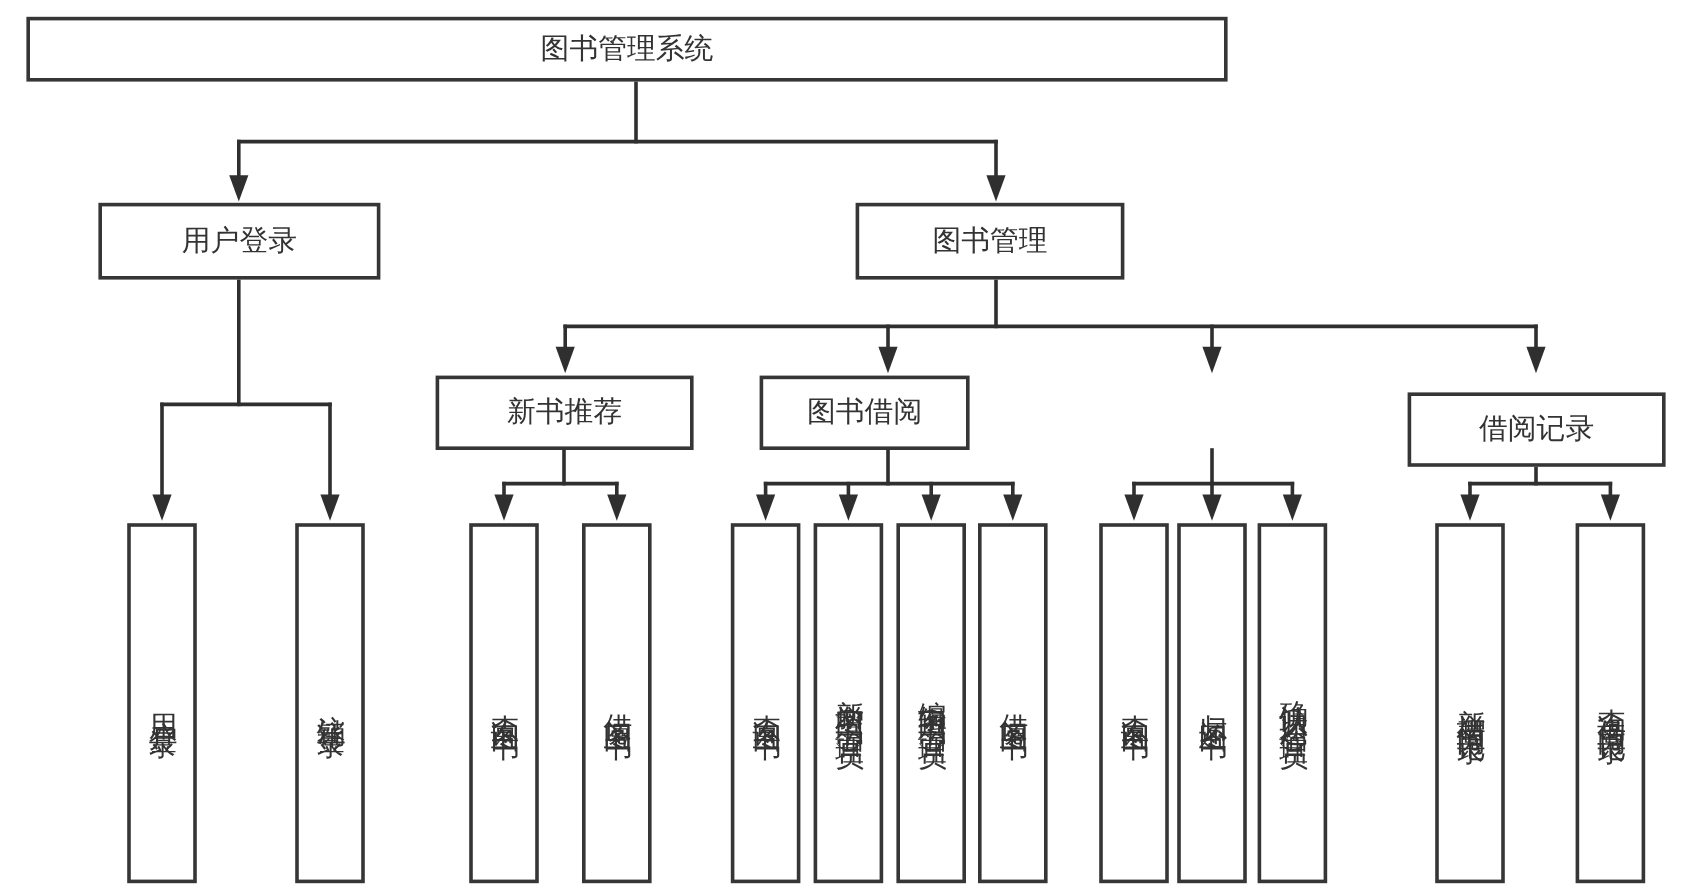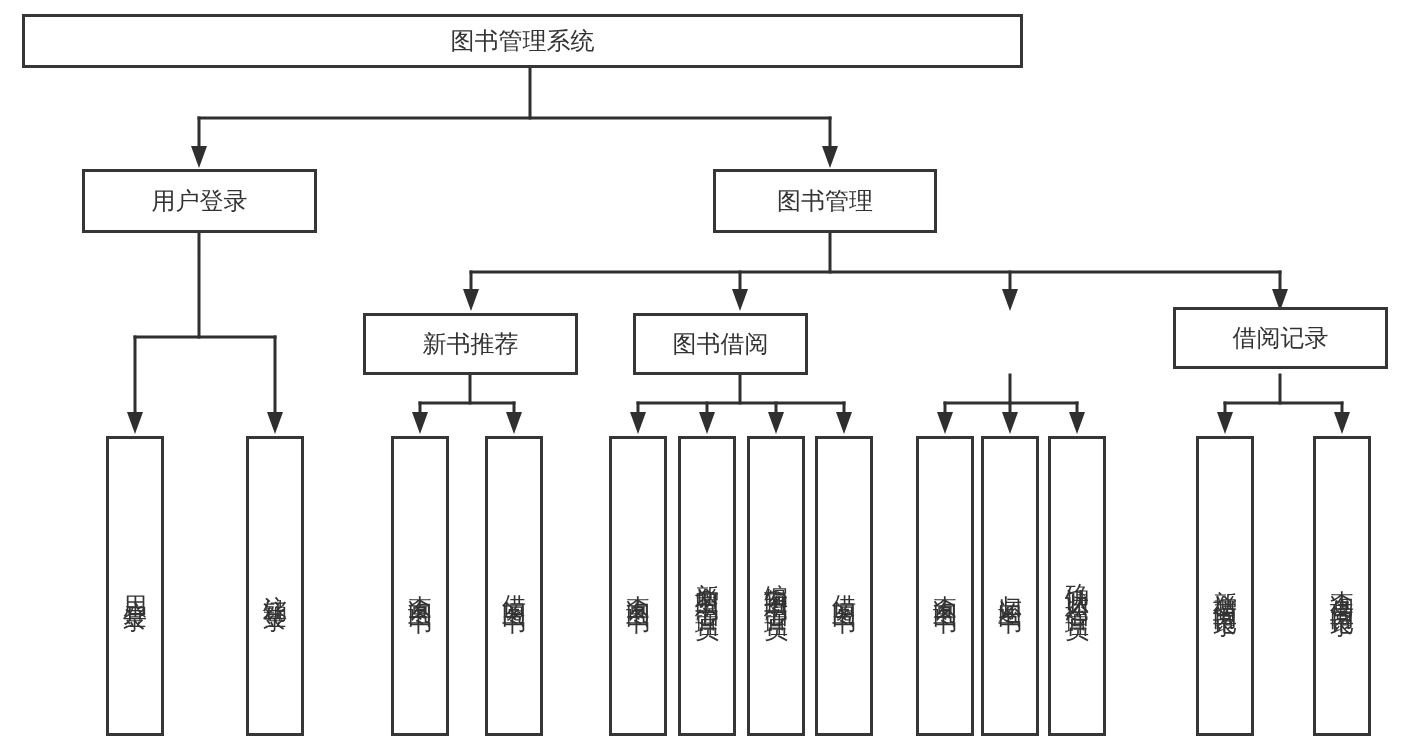--- a/index.html
+++ b/index.html
@@ -129,21 +129,21 @@
   <div class="box hbox" style="left:713px; top:169px; width:224px; height:64px;">
     <span>图书管理</span>
   </div>
 
   <div class="box hbox" style="left:363px; top:313px; width:215px; height:62px;">
     <span>新书推荐</span>
   </div>
   <div class="box hbox" style="left:633px; top:313px; width:175px; height:62px;">
     <span>图书借阅</span>
   </div>
-  <div class="box hbox" style="left:1173px; top:307px; width:215px; height:62px;">
+  <div class="box hbox" style="left:1173px; top:327px; width:215px; height:62px;">
     <span>借阅记录</span>
   </div>
 
   <div class="box vbox" style="left:106px; top:436px; width:58px; height:300px;">
     <span>用户登录</span>
   </div>
   <div class="box vbox" style="left:246px; top:436px; width:58px; height:300px;">
     <span>注销登录</span>
   </div>
 

